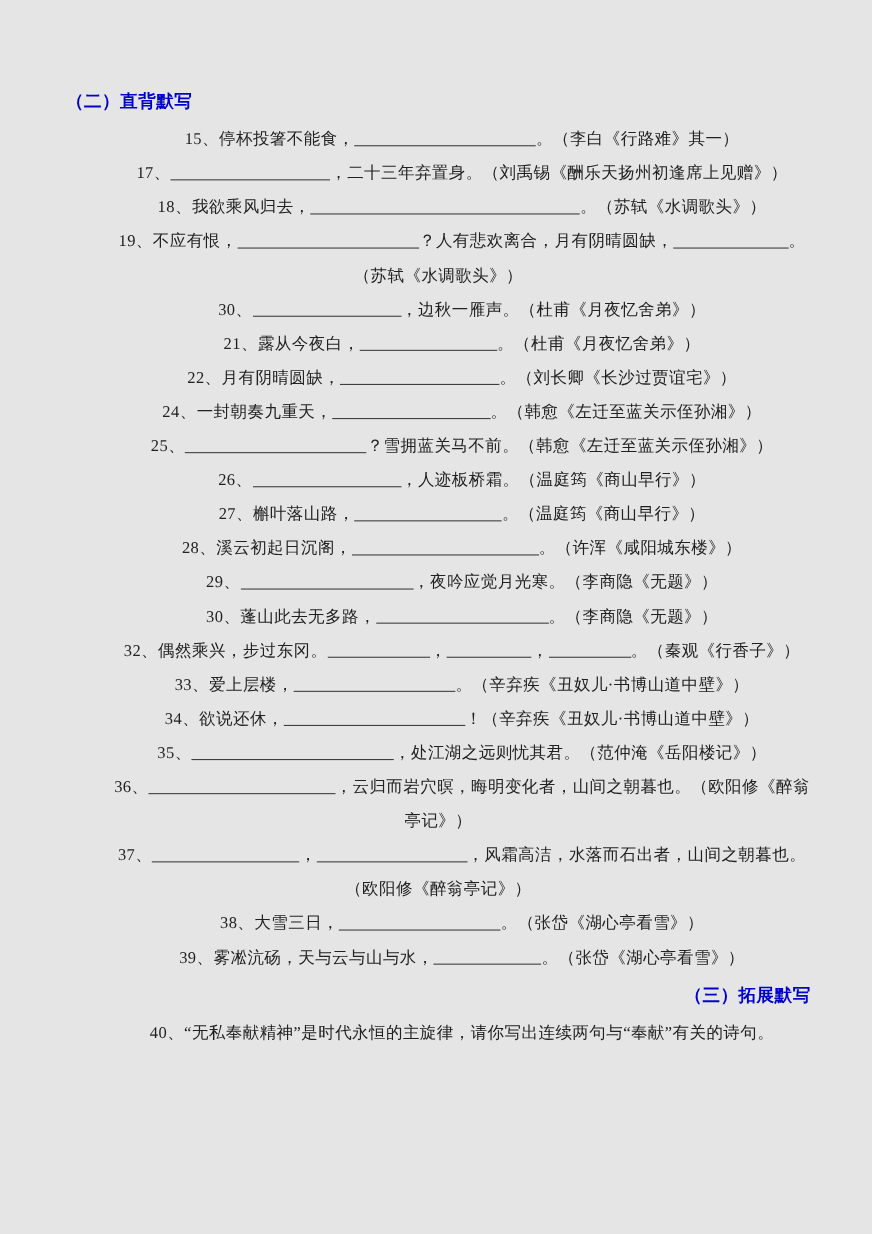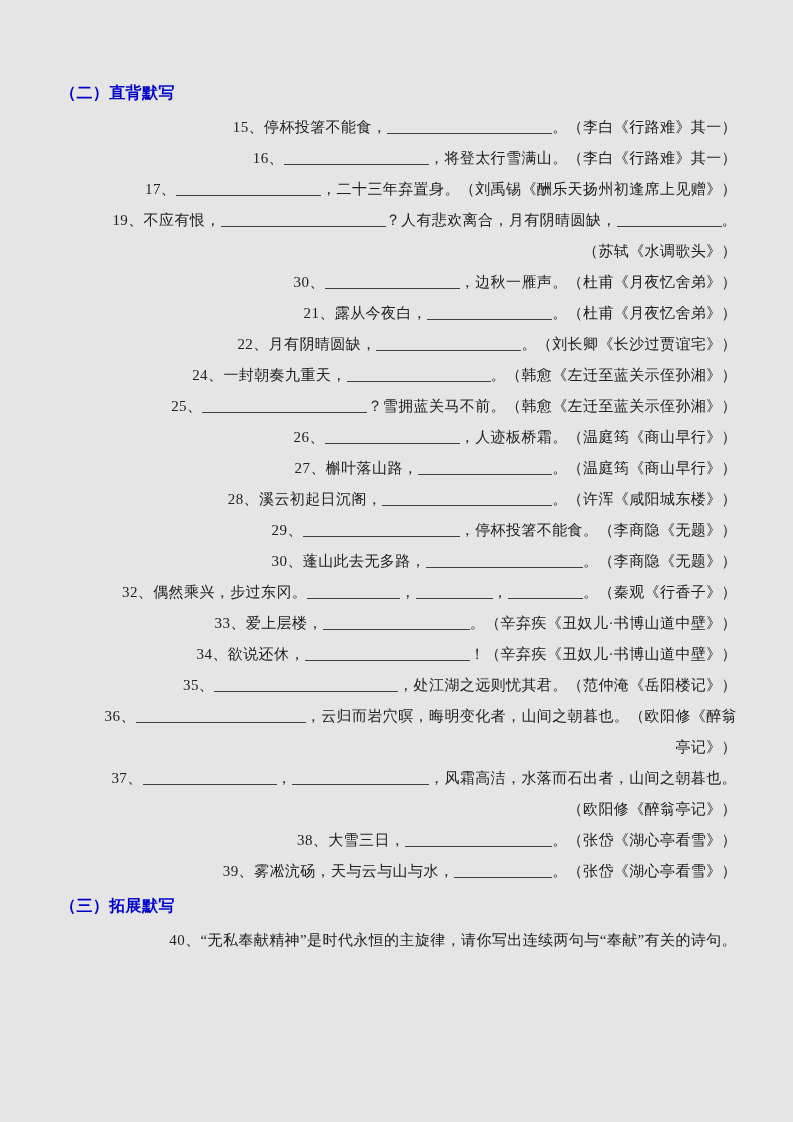--- a/index.html
+++ b/index.html
@@ -23,57 +23,58 @@
   .section-heading {
     font-family: "Liberation Sans", "DejaVu Sans", sans-serif;
     font-weight: bold;
     font-size: 16px;
     line-height: 31px;
     margin: 0 0 4px 0;
     color: var(--heading-color, #0000cc);
   }
   section + section .section-heading {
     margin-top: 3px;
+    text-align: right;
   }
   .questions { margin: 0; }
   .question {
     margin: 0;
     line-height: 31px;
     text-indent: 43px;
     word-break: break-all;
-    text-align: right;
+    text-align: center;
   }
   .qnum { white-space: nowrap; }
   .blank {
     display: inline-block;
     height: 13px;
     border-bottom: 1px solid #404040;
     vertical-align: -2px;
   }
 </style>
 </head>
 <body>
 
 <div class="page">
   <section>
     <h2 class="section-heading">（二）直背默写</h2>
     <div class="questions">
         <p class="question"><span class="qnum">15、</span><span class="qtext">停杯投箸不能食，</span><span class="blank" style="width: 165px;"></span><span class="qtext">。（李白《行路难》其一）</span></p>
-        <p class="question"><span class="qnum">16、</span><span class="blank" style="width: 145px;"></span><span class="qtext">，将登太行雪满山。（李白《行路难》其一）</span></p>
         <p class="question"><span class="qnum">17、</span><span class="blank" style="width: 145px;"></span><span class="qtext">，二十三年弃置身。（刘禹锡《酬乐天扬州初逢席上见赠》）</span></p>
+        <p class="question"><span class="qnum">18、</span><span class="qtext">我欲乘风归去，</span><span class="blank" style="width: 245px;"></span><span class="qtext">。（苏轼《水调歌头》）</span></p>
         <p class="question"><span class="qnum">19、</span><span class="qtext">不应有恨，</span><span class="blank" style="width: 165px;"></span><span class="qtext">？人有悲欢离合，月有阴晴圆缺，</span><span class="blank" style="width: 105px;"></span><span class="qtext">。（苏轼《水调歌头》）</span></p>
         <p class="question"><span class="qnum">30、</span><span class="blank" style="width: 135px;"></span><span class="qtext">，边秋一雁声。（杜甫《月夜忆舍弟》）</span></p>
         <p class="question"><span class="qnum">21、</span><span class="qtext">露从今夜白，</span><span class="blank" style="width: 125px;"></span><span class="qtext">。（杜甫《月夜忆舍弟》）</span></p>
         <p class="question"><span class="qnum">22、</span><span class="qtext">月有阴晴圆缺，</span><span class="blank" style="width: 145px;"></span><span class="qtext">。（刘长卿《长沙过贾谊宅》）</span></p>
         <p class="question"><span class="qnum">24、</span><span class="qtext">一封朝奏九重天，</span><span class="blank" style="width: 144px;"></span><span class="qtext">。（韩愈《左迁至蓝关示侄孙湘》）</span></p>
         <p class="question"><span class="qnum">25、</span><span class="blank" style="width: 165px;"></span><span class="qtext">？雪拥蓝关马不前。（韩愈《左迁至蓝关示侄孙湘》）</span></p>
         <p class="question"><span class="qnum">26、</span><span class="blank" style="width: 135px;"></span><span class="qtext">，人迹板桥霜。（温庭筠《商山早行》）</span></p>
         <p class="question"><span class="qnum">27、</span><span class="qtext">槲叶落山路，</span><span class="blank" style="width: 134px;"></span><span class="qtext">。（温庭筠《商山早行》）</span></p>
         <p class="question"><span class="qnum">28、</span><span class="qtext">溪云初起日沉阁，</span><span class="blank" style="width: 170px;"></span><span class="qtext">。（许浑《咸阳城东楼》）</span></p>
-        <p class="question"><span class="qnum">29、</span><span class="blank" style="width: 157px;"></span><span class="qtext">，停杯投箸不能食。（李商隐《无题》）</span></p>
+        <p class="question"><span class="qnum">29、</span><span class="blank" style="width: 157px;"></span><span class="qtext">，夜吟应觉月光寒。（李商隐《无题》）</span></p>
         <p class="question"><span class="qnum">30、</span><span class="qtext">蓬山此去无多路，</span><span class="blank" style="width: 157px;"></span><span class="qtext">。（李商隐《无题》）</span></p>
         <p class="question"><span class="qnum">32、</span><span class="qtext">偶然乘兴，步过东冈。</span><span class="blank" style="width: 93px;"></span><span class="qtext">，</span><span class="blank" style="width: 77px;"></span><span class="qtext">，</span><span class="blank" style="width: 75px;"></span><span class="qtext">。（秦观《行香子》）</span></p>
         <p class="question"><span class="qnum">33、</span><span class="qtext">爱上层楼，</span><span class="blank" style="width: 147px;"></span><span class="qtext">。（辛弃疾《丑奴儿·书博山道中壁》）</span></p>
         <p class="question"><span class="qnum">34、</span><span class="qtext">欲说还休，</span><span class="blank" style="width: 165px;"></span><span class="qtext">！（辛弃疾《丑奴儿·书博山道中壁》）</span></p>
         <p class="question"><span class="qnum">35、</span><span class="blank" style="width: 184px;"></span><span class="qtext">，处江湖之远则忧其君。（范仲淹《岳阳楼记》）</span></p>
         <p class="question"><span class="qnum">36、</span><span class="blank" style="width: 170px;"></span><span class="qtext">，云归而岩穴暝，晦明变化者，山间之朝暮也。（欧阳修《醉翁亭记》）</span></p>
         <p class="question"><span class="qnum">37、</span><span class="blank" style="width: 134px;"></span><span class="qtext">，</span><span class="blank" style="width: 137px;"></span><span class="qtext">，风霜高洁，水落而石出者，山间之朝暮也。（欧阳修《醉翁亭记》）</span></p>
         <p class="question"><span class="qnum">38、</span><span class="qtext">大雪三日，</span><span class="blank" style="width: 147px;"></span><span class="qtext">。（张岱《湖心亭看雪》）</span></p>
         <p class="question"><span class="qnum">39、</span><span class="qtext">雾凇沆砀，天与云与山与水，</span><span class="blank" style="width: 98px;"></span><span class="qtext">。（张岱《湖心亭看雪》）</span></p>
       </div>

